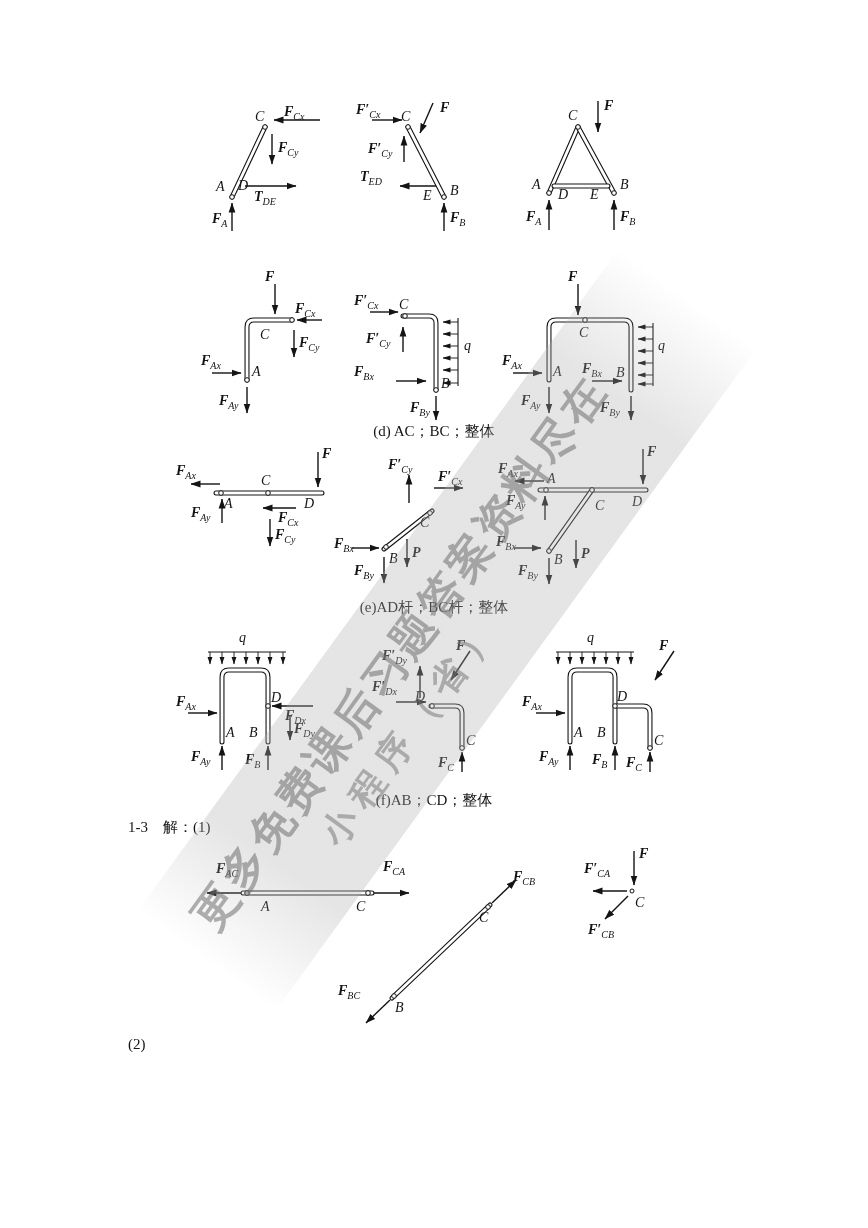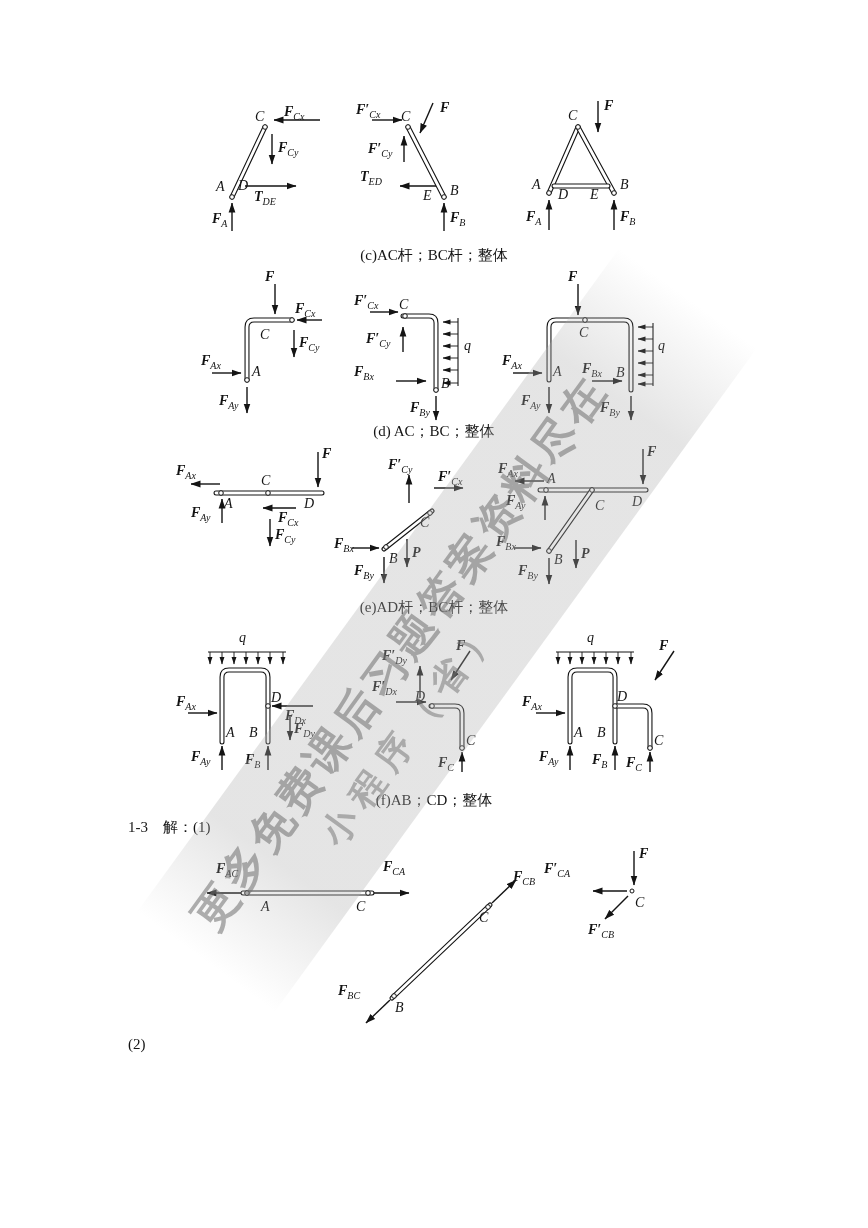--- a/index.html
+++ b/index.html
@@ -365,26 +365,25 @@
     <span class="lbl fl" style="left:383px;top:860px"><b>F</b><sub>CA</sub></span>
     <span class="lbl pt" style="left:261px;top:900px">A</span>
     <span class="lbl pt" style="left:356px;top:900px">C</span>
 
     <span class="lbl fl" style="left:513px;top:870px"><b>F</b><sub>CB</sub></span>
     <span class="lbl pt" style="left:479px;top:911px">C</span>
     <span class="lbl fl" style="left:338px;top:984px"><b>F</b><sub>BC</sub></span>
     <span class="lbl pt" style="left:395px;top:1001px">B</span>
 
     <span class="lbl fl" style="left:639px;top:847px"><b>F</b></span>
-    <span class="lbl fl" style="left:544px;top:862px"><b>F′</b><sub>CA</sub></span>
+    <span class="lbl fl" style="left:584px;top:862px"><b>F′</b><sub>CA</sub></span>
     <span class="lbl pt" style="left:635px;top:896px">C</span>
     <span class="lbl fl" style="left:588px;top:923px"><b>F′</b><sub>CB</sub></span>
   </div>
 
-  <div class="cap" style="top:246px">(c)AC杆；BC杆；整体</div>
   <div class="cap" style="top:422px">(d) AC；BC；整体</div>
   <div class="cap" style="top:598px">(e)AD杆；BC杆；整体</div>
   <div class="cap" style="top:791px">(f)AB；CD；整体</div>
 
   <div class="ptext" style="left:128px;top:818px">1-3　解：(1)</div>
   <div class="ptext" style="left:128px;top:1036px">(2)</div>
 
   <div class="wm">
     <div class="l1">更多免费课后习题答案资料尽在</div>
     <div class="l2">小程序（省）</div>

